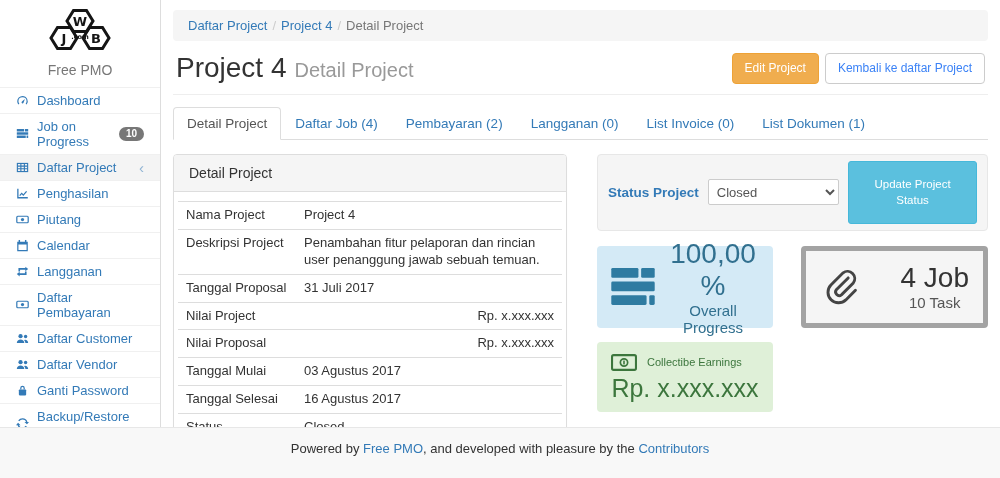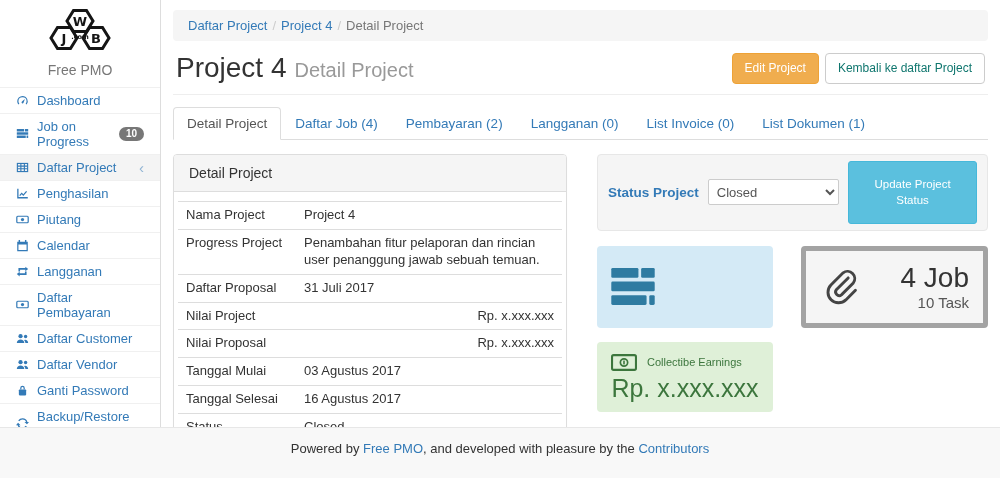--- a/index.html
+++ b/index.html
@@ -31,21 +31,21 @@
   .breadcrumb .sep{color:#ccc;padding:0 5px;}
   .breadcrumb .current{color:#777;}
 
   .header-row{display:flex;align-items:center;margin:2px 3px 0;}
   .page-title{font-size:28px;font-weight:500;color:#333;margin:0;line-height:1.1;}
   .page-title small{font-size:20px;color:#999;font-weight:400;margin-left:8px;}
   .header-buttons{margin-left:auto;display:flex;gap:6px;}
   .btn{padding:6px 12px;border-radius:4px;font-size:12px;border:1px solid transparent;cursor:pointer;
        font-family:inherit;line-height:1.42;}
   .btn-warning{background:#f0ad4e;border-color:#eea236;color:#fff;}
-  .btn-default{background:#fff;border-color:#ccc;color:#0f766e;}
+  .btn-default{background:#fff;border-color:#ccc;color:#3b82f6;}
   .header-hr{border:0;border-top:1px solid #eee;margin:10px 0 12px;}
 
   .tabs{display:flex;border-bottom:1px solid #ddd;margin:0 0 14px;padding:0;list-style:none;}
   .tab{padding:8px 13px;margin-bottom:-1px;color:#337ab7;font-size:13.5px;cursor:pointer;
        border:1px solid transparent;border-radius:4px 4px 0 0;text-decoration:none;}
   .tab.active{background:#fff;border-color:#ddd;border-bottom-color:#fff;color:#555;cursor:default;}
 
   .content-cols{display:flex;gap:30px;}
 
   
@@ -77,21 +77,21 @@
   .box-info .box-icon{color:#2e7ba1;}
   .box-info .box-icon svg{width:44px;height:38px;display:block;}
   .bi-text{text-align:center;flex:1;}
   .bi-value{font-size:28px;line-height:1.15;}
   .bi-caption{font-size:15px;}
   .box-plain{background:#f5f5f5;border:5px solid #a3a3a3;display:flex;align-items:center;height:82px;}
   .box-plain .box-icon{color:#444;}
   .box-plain .box-icon svg{width:40px;height:40px;display:block;}
   .bp-text{margin-left:auto;text-align:right;}
   .bp-value{font-size:28px;color:#333;line-height:1.15;}
-  .bp-caption{font-size:15px;color:#555;}
+  .bp-caption{font-size:15px;color:#555;text-align:center;}
   .box-success{background:#dff0d8;color:#3c763d;height:70px;}
   .bs-line1{display:flex;align-items:center;gap:10px;}
   .bs-line1 .box-icon svg{width:26px;height:17px;display:block;}
   .bs-title{font-size:11px;}
   .bs-value{font-size:25px;text-align:center;margin-top:3px;}
 
   
   .footer{height:51px;box-sizing:border-box;border-top:1px solid #e7e7e7;background:#f8f8f8;
           text-align:center;padding-top:13px;font-size:13px;color:#333;}
   .footer a{color:#337ab7;text-decoration:none;cursor:pointer;}
@@ -277,25 +277,25 @@
         <div class="panel">
           <div class="panel-heading">Detail Project</div>
           <div class="panel-body">
             <table class="detail-table">
               <tbody>
                   <tr>
                     <td class="lbl">Nama Project</td>
                     <td class="">Project 4</td>
                   </tr>
                   <tr>
-                    <td class="lbl">Progress Project</td>
+                    <td class="lbl">Deskripsi Project</td>
                     <td class="">Penambahan fitur pelaporan dan rincian user penanggung jawab sebuah temuan.</td>
                   </tr>
                   <tr>
-                    <td class="lbl">Daftar Proposal</td>
+                    <td class="lbl">Tanggal Proposal</td>
                     <td class="">31 Juli 2017</td>
                   </tr>
                   <tr>
                     <td class="lbl">Nilai Project</td>
                     <td class="right">Rp. x.xxx.xxx</td>
                   </tr>
                   <tr>
                     <td class="lbl">Nilai Proposal</td>
                     <td class="right">Rp. x.xxx.xxx</td>
                   </tr>
@@ -331,20 +331,24 @@
             <div class="box box-info">
               <span class="box-icon">
                   <svg viewBox="0 0 16 14" fill="currentColor">
                     <rect x="0" y="0" width="10" height="3.6" rx=".5"></rect>
                     <rect x="11" y="0" width="5" height="3.6" rx=".5"></rect>
                     <rect x="0" y="5" width="16" height="3.6" rx=".5"></rect>
                     <rect x="0" y="10" width="13" height="3.6" rx=".5"></rect>
                     <rect x="14" y="10" width="2" height="3.6" rx=".5"></rect>
                   </svg>
                 </span>
+              <span class="bi-text">
+                <div class="bi-value">100,00 %</div>
+                <div class="bi-caption">Overall Progress</div>
+              </span>
             </div>
 
             <div class="box box-plain">
               <span class="box-icon">
                   <svg viewBox="0 0 22 22" fill="none" stroke="currentColor" stroke-width="1.6" stroke-linecap="round">
                     <path d="M15.5 6 9 12.5a2 2 0 0 0 2.8 2.8l6.5-6.5a4 4 0 0 0-5.6-5.6L6 9.9a5.8 5.8 0 0 0 8.2 8.2l5.3-5.3"></path>
                   </svg>
                 </span>
               <span class="bp-text">
                 <div class="bp-value">4 Job</div>

